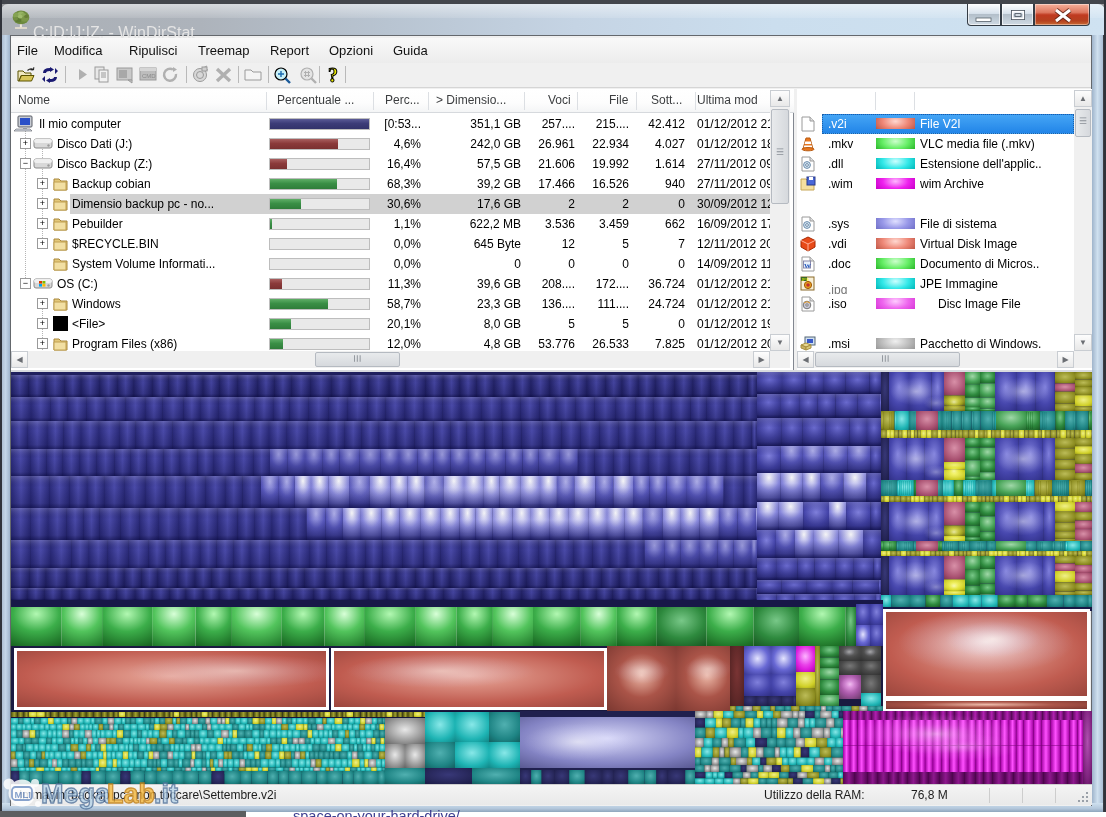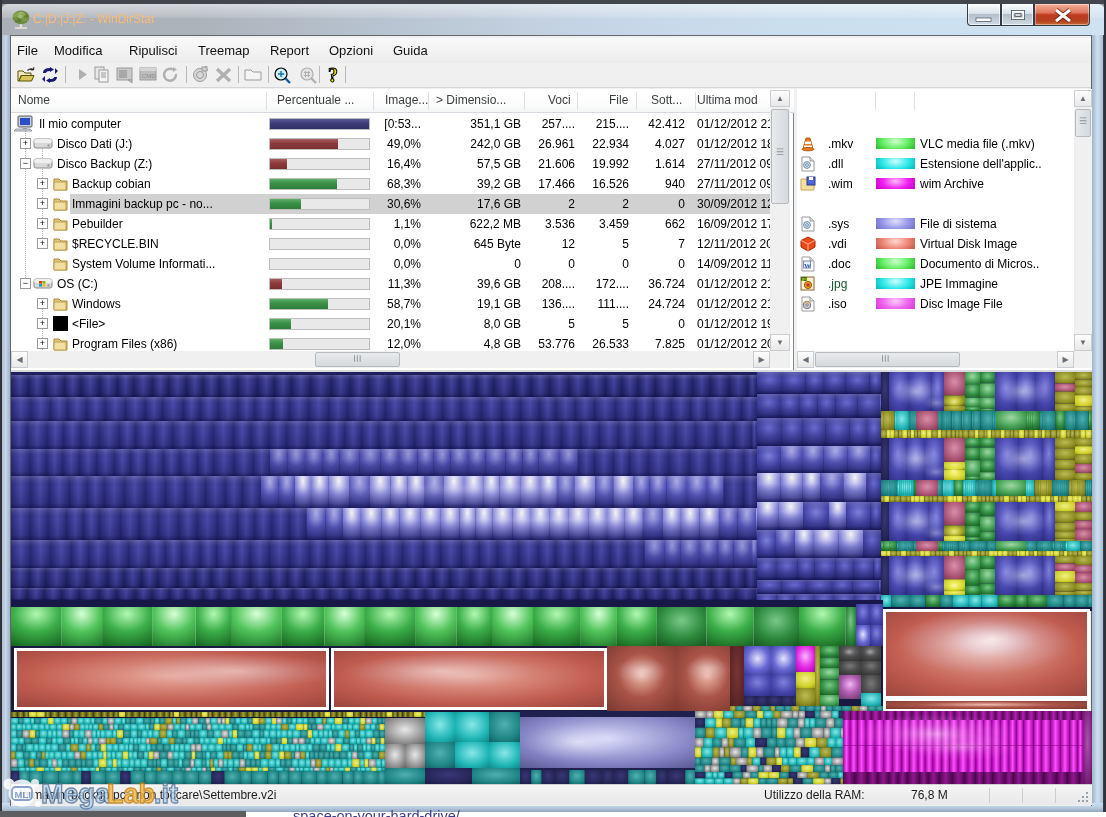--- a/index.html
+++ b/index.html
@@ -8,21 +8,21 @@
 #titlebar{left:1px;top:4px;width:1104px;height:31px;border-radius:7px 7px 0 0;
  background:linear-gradient(90deg,#abb0b6 0%,#adb3bb 18%,#b8c4d1 35%,#c5d4e4 52%,#cbdeee 70%,#cfe2f1 100%);}
 #titlebar:after{content:"";position:absolute;left:0;top:0;width:100%;height:46%;background:linear-gradient(180deg,rgba(255,255,255,.5),rgba(255,255,255,.12));}
 #frameL{left:2px;top:35px;width:8px;height:772px;background:linear-gradient(90deg,#aebfd2,#c4d6e8 45%,#9fb4cb)}
 #frameR{left:1092px;top:35px;width:11px;height:772px;background:linear-gradient(90deg,#9fb4cb,#cfe0ef 50%,#a9bed4)}
 #frameB{left:2px;top:803px;width:1101px;height:9px;background:linear-gradient(180deg,#cfe0ef,#b4c8dc 60%,#8fa5bc)}
 #edgeT{left:0;top:0;width:1106px;height:4px;background:#43464c}
 #edgeL{left:0;top:0;width:2px;height:813px;background:#30333a}
 #edgeR{left:1104px;top:0;width:2px;height:813px;background:#30333a}
 #treeicon{left:11px;top:9px;width:20px;height:21px}
-#wtitle{left:33px;top:12px;font-size:12px;color:#fdba74}
+#wtitle{left:33px;top:24px;font-size:16px;color:#e5e5e5}
 
 .cbtn{top:4px;height:22px;border:1px solid #343c45;border-top:none;background:linear-gradient(180deg,#fdfeff 0%,#d8e2ec 45%,#b3bfca 50%,#cfdae4 100%);box-shadow:inset 0 0 0 1px rgba(255,255,255,.65)}
 #btnmin{left:967px;width:34px;border-radius:0 0 0 4px}
 #btnmax{left:1001px;width:33px}
 #btncls{left:1034px;width:56px;border-radius:0 0 4px 0;background:linear-gradient(180deg,#f6b09a 0%,#dd7860 40%,#c03a20 52%,#b5411f 80%,#c96a33 100%);box-shadow:inset 0 0 0 1px rgba(255,255,255,.4)}
 
 #client{left:10px;top:35px;width:1082px;height:771px;background:#f0f0f0;border:1px solid #64686d;border-bottom:none}
 #menubar{left:11px;top:38px;width:1080px;height:25px;background:linear-gradient(180deg,#f9f9f9,#ececec);font-size:13px;color:#111}
 #menubar span{position:absolute;top:5px}
 #toolbar{left:11px;top:63px;width:1080px;height:25px;background:#f0f0f0;border-bottom:1px solid #d5d5d5}
@@ -177,21 +177,21 @@
       <g transform="translate(317,2)">
         <text x="0" y="17" font-size="20" font-weight="bold" fill="#e8e800" stroke="#000" stroke-width="1.0" font-family="Liberation Serif">?</text>
       </g>
     </svg>
 
  <div class="abs" id="lpanel"></div>
  <div class="abs" id="rpanel"></div>
  <div class="abs hdr" style="left:11px;width:783px">
       <span class="hl" style="left:7px">Nome</span>
       <span class="hl" style="left:266px">Percentuale ...</span>
-      <span class="hl" style="left:374px">Image...</span>
+      <span class="hl" style="left:374px">Perc...</span>
       <span class="hl" style="left:425px">&gt; Dimensio...</span>
       <span class="hl" style="left:537px">Voci</span>
       <span class="hl" style="left:598px">File</span>
       <span class="hl" style="left:640px">Sott...</span>
       <span class="hl" style="left:686px">Ultima mod</span>
     </div>
     <div class="hsep" style="left:266px"></div>
     <div class="hsep" style="left:373px"></div>
     <div class="hsep" style="left:428px"></div>
     <div class="hsep" style="left:524px"></div>
@@ -224,21 +224,21 @@
         <div class="exp" style="left:9px;top:4px">+</div>
         <svg class="icon16" style="left:22px;top:3px;width:20px;height:14px" viewBox="0 0 20 14">
           <rect x="1" y="2" width="18" height="9" rx="2" fill="#d8d8d8" stroke="#8a8a8a"></rect>
           <rect x="1" y="2" width="18" height="4" rx="2" fill="#efefef" stroke="none"></rect>
           <ellipse cx="15.5" cy="8.5" rx="1.2" ry="1.2" fill="#9a9a9a"></ellipse>
         </svg>
         <span class="abs" style="left:46px;top:3px">Disco Dati (J:)</span>
         <div class="ptrack">
           <div class="pfill c-red" style="width:69%"></div>
         </div>
-        <span class="rnum" style="left:340px;width:70px">49,0%</span>
+        <span class="rnum" style="left:340px;width:70px">4,6%</span>
         <span class="rnum" style="left:420px;width:90px">242,0 GB</span>
         <span class="rnum" style="left:504px;width:60px">26.961</span>
         <span class="rnum" style="left:558px;width:60px">22.934</span>
         <span class="rnum" style="left:614px;width:60px">4.027</span>
         <span class="rdate" style="left:686px">01/12/2012 18</span>
       </div>
       <div class="row" style="left:0;top:40px;width:759px">
         <div class="exp" style="left:9px;top:4px">−</div>
         <svg class="icon16" style="left:22px;top:3px;width:20px;height:14px" viewBox="0 0 20 14">
           <rect x="1" y="2" width="18" height="9" rx="2" fill="#d8d8d8" stroke="#8a8a8a"></rect>
@@ -273,21 +273,21 @@
         <span class="rnum" style="left:614px;width:60px">940</span>
         <span class="rdate" style="left:686px">27/11/2012 09</span>
       </div>
       <div class="row" style="left:0;top:80px;width:759px">
         <div class="selgrey" style="left:59px;top:0;width:700px;height:20px"></div>
         <div class="exp" style="left:26px;top:4px">+</div>
         <svg class="icon16" style="left:42px;top:2px" viewBox="0 0 16 16">
           <path d="M1 14 L1 3 L6 3 L8 5 L14 5 L14 14 Z" fill="#e3c87a" stroke="#a8863a" stroke-width="1"></path>
           <path d="M1 14 L1 6 L13 6 L13 14 Z" fill="#f2dfa2" stroke="#c0a050" stroke-width="1"></path>
         </svg>
-        <span class="abs" style="left:61px;top:3px">Immagini backup pc - no...</span>
+        <span class="abs" style="left:61px;top:3px">Dimensio backup pc - no...</span>
         <div class="ptrack">
           <div class="pfill c-grn" style="width:31%"></div>
         </div>
         <span class="rnum" style="left:340px;width:70px">30,6%</span>
         <span class="rnum" style="left:420px;width:90px">17,6 GB</span>
         <span class="rnum" style="left:504px;width:60px">2</span>
         <span class="rnum" style="left:558px;width:60px">2</span>
         <span class="rnum" style="left:614px;width:60px">0</span>
         <span class="rdate" style="left:686px">30/09/2012 12</span>
       </div>
@@ -367,21 +367,21 @@
         <div class="exp" style="left:26px;top:4px">+</div>
         <svg class="icon16" style="left:42px;top:2px" viewBox="0 0 16 16">
           <path d="M1 14 L1 3 L6 3 L8 5 L14 5 L14 14 Z" fill="#e3c87a" stroke="#a8863a" stroke-width="1"></path>
           <path d="M1 14 L1 6 L13 6 L13 14 Z" fill="#f2dfa2" stroke="#c0a050" stroke-width="1"></path>
         </svg>
         <span class="abs" style="left:61px;top:3px">Windows</span>
         <div class="ptrack">
           <div class="pfill c-grn" style="width:59%"></div>
         </div>
         <span class="rnum" style="left:340px;width:70px">58,7%</span>
-        <span class="rnum" style="left:420px;width:90px">19,1 GB</span>
+        <span class="rnum" style="left:420px;width:90px">23,3 GB</span>
         <span class="rnum" style="left:504px;width:60px">136....</span>
         <span class="rnum" style="left:558px;width:60px">111....</span>
         <span class="rnum" style="left:614px;width:60px">24.724</span>
         <span class="rdate" style="left:686px">01/12/2012 21</span>
       </div>
       <div class="row" style="left:0;top:200px;width:759px">
         <div class="exp" style="left:26px;top:4px">+</div>
         <div class="abs" style="left:42px;top:2px;width:15px;height:15px;background:#000"></div>
         <span class="abs" style="left:61px;top:3px">&lt;File&gt;</span>
         <div class="ptrack">
@@ -408,20 +408,30 @@
         <span class="rnum" style="left:420px;width:90px">4,8 GB</span>
         <span class="rnum" style="left:504px;width:60px">53.776</span>
         <span class="rnum" style="left:558px;width:60px">26.533</span>
         <span class="rnum" style="left:614px;width:60px">7.825</span>
         <span class="rdate" style="left:686px">01/12/2012 20</span>
       </div>
     </div>
     <div class="hsep" style="left:875px"></div>
     <div class="hsep" style="left:914px"></div>
     <div class="abs" style="left:797px;top:114px;width:277px;height:241px;overflow:hidden;background:#fff">
+      <div class="row" style="left:0;top:0px;width:277px">
+        <div class="selblue" style="left:25px;top:0;width:252px;height:20px"></div>
+        <svg class="icon16" style="left:3px;top:2px" viewBox="0 0 16 16">
+          <path d="M2 1 L10 1 L14 5 L14 15 L2 15 Z" fill="#fff" stroke="#9a9a9a"></path>
+          <path d="M10 1 L10 5 L14 5" fill="#e0e0e0" stroke="#9a9a9a"></path>
+        </svg>
+        <span class="abs" style="left:31px;top:3px;color:#fff">.v2i</span>
+        <div class="abs" style="left:79px;top:4px;width:39px;height:11px;background:radial-gradient(ellipse 60% 120% at 50% 30%,#ffd8d0 0%,#ee8878 55%,#c05848 100%)"></div>
+        <span class="abs" style="left:123px;top:3px;color:#fff">File V2I</span>
+      </div>
       <div class="row" style="left:0;top:20px;width:277px">
         <svg class="icon16" style="left:3px;top:2px" viewBox="0 0 16 16">
           <path d="M6 2 L10 2 L13 13 L3 13 Z" fill="#e87820" stroke="#b85a10"></path>
           <path d="M5.2 5.5 L10.8 5.5 L11.5 8 L4.5 8 Z" fill="#fff"></path>
           <path d="M4.2 9.5 L11.8 9.5 L12.3 11.5 L3.7 11.5 Z" fill="#fff"></path>
           <ellipse cx="8" cy="13.2" rx="6" ry="1.6" fill="#e87820" stroke="#b85a10"></ellipse>
         </svg>
         <span class="abs" style="left:31px;top:3px;color:#000">.mkv</span>
         <div class="abs" style="left:79px;top:4px;width:39px;height:11px;background:radial-gradient(ellipse 60% 120% at 50% 30%,#ccffcc 0%,#66ee66 55%,#2ab82a 100%)"></div>
         <span class="abs" style="left:123px;top:3px;color:#000">VLC media file (.mkv)</span>
@@ -479,35 +489,47 @@
         <span class="abs" style="left:123px;top:3px;color:#000">Documento di Micros..</span>
       </div>
       <div class="row" style="left:0;top:160px;width:277px">
         <svg class="icon16" style="left:3px;top:2px" viewBox="0 0 16 16">
           <rect x="1" y="1" width="13" height="13" fill="#f8f0d8" stroke="#8a6a2a"></rect>
           <rect x="1" y="1" width="6" height="4" fill="#3a6a2a"></rect>
           <text x="1.5" y="4.6" font-size="3.6" fill="#ff0">JPG</text>
           <circle cx="8" cy="9" r="3.6" fill="#e8a020" stroke="#a05808"></circle>
           <circle cx="8" cy="9" r="1.8" fill="#c03030"></circle>
         </svg>
-        <span class="abs" style="left:31px;top:3px;color:#14532d">.jpg</span>
+        <span class="abs" style="left:31px;top:9px;color:#737373">.jpg</span>
         <div class="abs" style="left:79px;top:4px;width:39px;height:11px;background:radial-gradient(ellipse 60% 120% at 50% 30%,#ccffff 0%,#33e8e8 55%,#00b8b8 100%)"></div>
         <span class="abs" style="left:123px;top:3px;color:#000">JPE Immagine</span>
       </div>
       <div class="row" style="left:0;top:180px;width:277px">
         <svg class="icon16" style="left:3px;top:2px" viewBox="0 0 16 16">
           <path d="M2 1 L10 1 L14 5 L14 15 L2 15 Z" fill="#fff" stroke="#9a9a9a"></path>
           <path d="M10 1 L10 5 L14 5" fill="#e0e0e0" stroke="#9a9a9a"></path>
           <circle cx="7" cy="9" r="3.8" fill="#c8c8d8" stroke="#777"></circle>
           <circle cx="7" cy="9" r="1.2" fill="#fff" stroke="#777"></circle>
           <path d="M4 7 a4.5 4.5 0 0 1 6 0" stroke="#e8a030" fill="none"></path>
         </svg>
         <span class="abs" style="left:31px;top:3px;color:#000">.iso</span>
         <div class="abs" style="left:79px;top:4px;width:39px;height:11px;background:radial-gradient(ellipse 60% 120% at 50% 30%,#ffccff 0%,#ee66ee 55%,#d838d8 100%)"></div>
-        <span class="abs" style="left:123px;top:3px;color:#000">Disc Image File</span>
+        <span class="abs" style="left:141px;top:3px;color:#000">Disc Image File</span>
+      </div>
+      <div class="row" style="left:0;top:220px;width:277px">
+        <svg class="icon16" style="left:3px;top:2px" viewBox="0 0 16 16">
+          <rect x="5" y="1" width="10" height="8" fill="#d0e0f0" stroke="#567"></rect>
+          <rect x="7" y="3" width="6" height="4" fill="#3858c8"></rect>
+          <path d="M1 9 l5 -2 5 2 -5 2 z" fill="#e8d890" stroke="#a89040"></path>
+          <path d="M1 9 l0 3 5 2 0 -3 z" fill="#c8b060" stroke="#a89040"></path>
+          <path d="M11 9 l0 3 -5 2 0 -3 z" fill="#d8c878" stroke="#a89040"></path>
+        </svg>
+        <span class="abs" style="left:31px;top:3px;color:#000">.msi</span>
+        <div class="abs" style="left:79px;top:4px;width:39px;height:11px;background:radial-gradient(ellipse 60% 120% at 50% 30%,#f0f0f0 0%,#c0c0c0 55%,#989898 100%)"></div>
+        <span class="abs" style="left:123px;top:3px;color:#000">Pacchetto di Windows.</span>
       </div>
     </div>
  <div class="sb abs" style="left:770px;top:90px;width:20px;height:261px"></div>
     <div class="sbtn abs" style="left:770px;top:90px;width:20px;height:17px;font-size:8px;line-height:16px">▲</div>
     <div class="sbtn abs" style="left:770px;top:334px;width:20px;height:17px;font-size:8px;line-height:16px">▼</div>
     <div class="thumb abs" style="left:771px;top:109px;width:18px;height:95px"></div>
     <div class="grip abs" style="left:776px;top:147px">☰</div>
     <div class="sb abs" style="left:11px;top:351px;width:759px;height:17px"></div>
     <div class="sbtn abs" style="left:11px;top:351px;width:17px;height:17px;font-size:8px;line-height:15px">◀</div>
     <div class="sbtn abs" style="left:753px;top:351px;width:17px;height:17px;font-size:8px;line-height:15px">▶</div>

